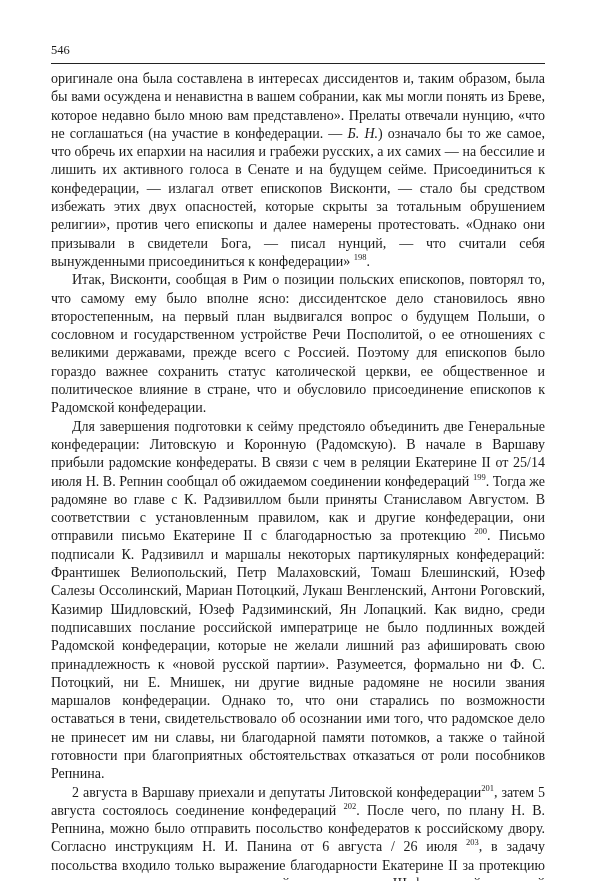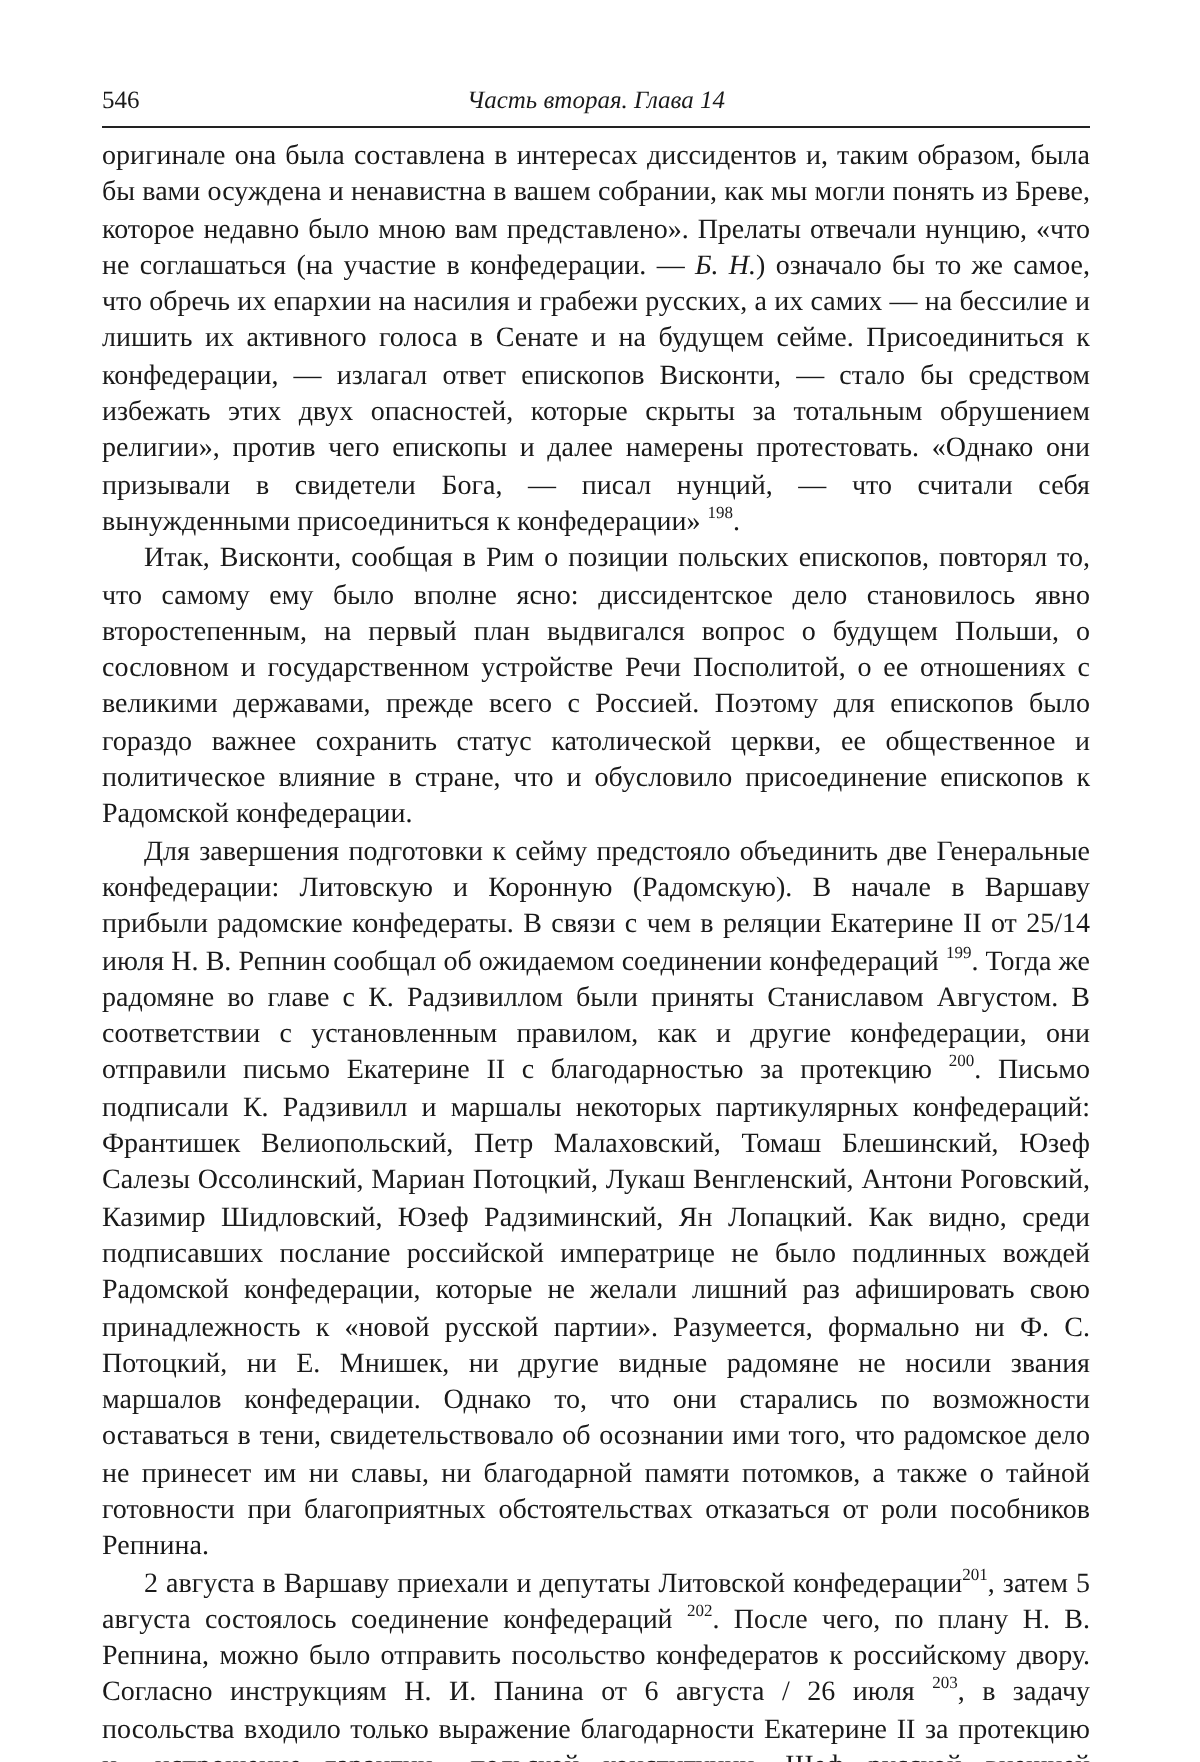--- a/index.html
+++ b/index.html
@@ -34,21 +34,20 @@
       position: absolute; left: 15px; top: 896px;
       font-family: "Liberation Sans", "DejaVu Sans", sans-serif;
       font-size: 17px; color: #4c1d95; letter-spacing: 0.3px;
     }
   </style>
 </head>
 <body>
 
 <div class="header">
   <span class="page-number">546</span>
-  <span class="running-title">Часть вторая. Глава 14</span>
 </div>
 <div class="header-rule"></div>
 
 <div class="body-text">
   <p><span>оригинале она была составлена в интересах диссидентов и, таким образом, была бы вами осуждена и ненавистна в вашем собрании, как мы могли понять из Бреве, которое недавно было мною вам представлено». Прелаты отвечали нунцию, «что не соглашаться (на участие в конфедерации. — </span><i>Б. Н.</i><span>) означало бы то же самое, что обречь их епархии на насилия и грабежи русских, а их самих — на бессилие и лишить их активного голоса в Сенате и на будущем сейме. Присоединиться к конфедерации, — излагал ответ епископов Висконти, — стало бы средством избежать этих двух опасностей, которые скрыты за тотальным обрушением религии», против чего епископы и далее намерены протестовать. «Однако они призывали в свидетели Бога, — писал нунций, — что считали себя вынужденными присоединиться к конфедерации» </span><sup>198</sup><span>.</span></p>
   <p class="indent"><span>Итак, Висконти, сообщая в Рим о позиции польских епископов, повторял то, что самому ему было вполне ясно: диссидентское дело становилось явно второстепенным, на первый план выдвигался вопрос о будущем Польши, о сословном и государственном устройстве Речи Посполитой, о ее отношениях с великими державами, прежде всего с Россией. Поэтому для епископов было гораздо важнее сохранить статус католической церкви, ее общественное и политическое влияние в стране, что и обусловило присоединение епископов к Радомской конфедерации.</span></p>
   <p class="indent"><span>Для завершения подготовки к сейму предстояло объединить две Генеральные конфедерации: Литовскую и Коронную (Радомскую). В начале в Варшаву прибыли радомские конфедераты. В связи с чем в реляции Екатерине II от 25/14 июля Н. В. Репнин сообщал об ожидаемом соединении конфедераций </span><sup>199</sup><span>. Тогда же радомяне во главе с К. Радзивиллом были приняты Станиславом Августом. В соответствии с установленным правилом, как и другие конфедерации, они отправили письмо Екатерине II с благодарностью за протекцию </span><sup>200</sup><span>. Письмо подписали К. Радзивилл и маршалы некоторых партикулярных конфедераций: Франтишек Велиопольский, Петр Малаховский, Томаш Блешинский, Юзеф Салезы Оссолинский, Мариан Потоцкий, Лукаш Венгленский, Антони Роговский, Казимир Шидловский, Юзеф Радзиминский, Ян Лопацкий. Как видно, среди подписавших послание российской императрице не было подлинных вождей Радомской конфедерации, которые не желали лишний раз афишировать свою принадлежность к «новой русской партии». Разумеется, формально ни Ф. С. Потоцкий, ни Е. Мнишек, ни другие видные радомяне не носили звания маршалов конфедерации. Однако то, что они старались по возможности оставаться в тени, свидетельствовало об осознании ими того, что радомское дело не принесет им ни славы, ни благодарной памяти потомков, а также о тайной готовности при благоприятных обстоятельствах отказаться от роли пособников Репнина.</span></p>
   <p class="indent"><span>2 августа в Варшаву приехали и депутаты Литовской конфедерации</span><sup>201</sup><span>, затем 5 августа состоялось соединение конфедераций </span><sup>202</sup><span>. После чего, по плану Н. В. Репнина, можно было отправить посольство конфедератов к российскому двору. Согласно инструкциям Н. И. Панина от 6 августа / 26 июля </span><sup>203</sup><span>, в задачу посольства входило только выражение благодарности Екатерине II за протекцию и «испрошение гарантии» польской конституции. Шеф русской внешней политики два дня спустя особо подчеркнул, что посольство следует прислать от объединенной Генеральной конфедерации Короны и Литвы </span></p>
 </div>
 

